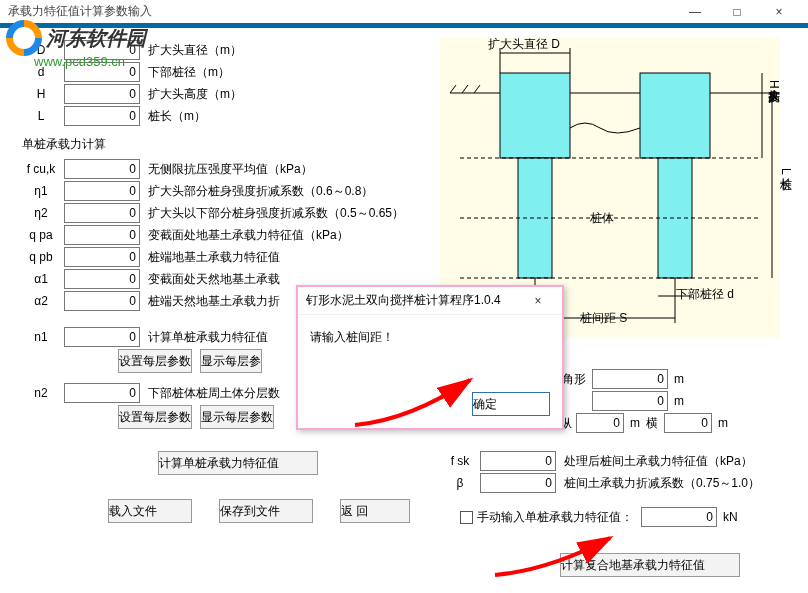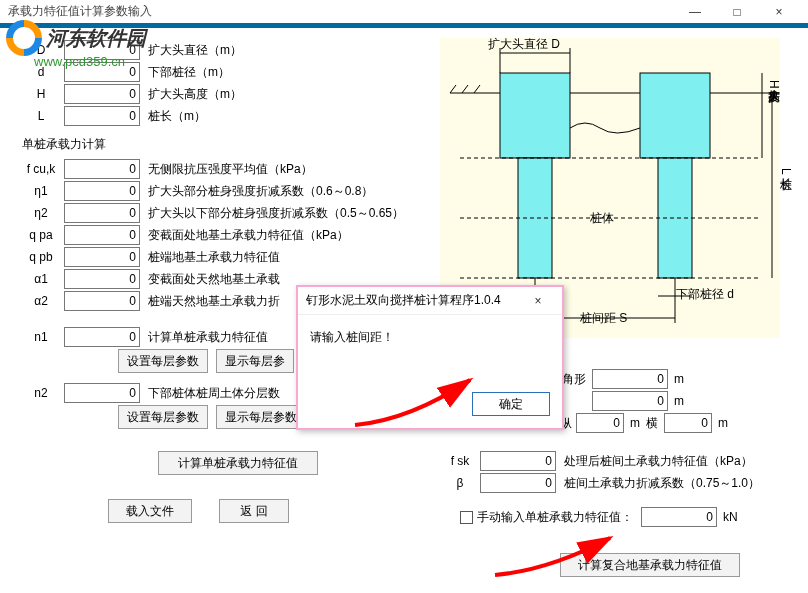--- a/index.html
+++ b/index.html
@@ -18,21 +18,21 @@
 
 .content { position: absolute; top: 28px; left: 0; right: 0; bottom: 0; padding: 10px 18px; }
 
 .row { display: flex; align-items: center; margin: 2px 0; }
 .lbl-sym { width: 46px; text-align: center; color: #000; }
 .inp { width: 76px; height: 20px; border: 1px solid #777; text-align: right; padding: 0 3px; background: #fff; }
 .lbl-desc { margin-left: 8px; color: #000; }
 
 .section-title { margin: 10px 0 6px 4px; color: #000; }
 
-.btn { height: 24px; border: 1px solid #999; background: #f3f3f3; padding: 0 8px; display: inline-flex; align-items: center; justify-content: center; cursor: default; }
+.btn { height: 24px; border: 1px solid #999; background: #f3f3f3; padding: 0 0; display: inline-flex; align-items: center; justify-content: flex-start; cursor: default; }
 
 .left-col { position: absolute; left: 18px; top: 10px; width: 400px; }
 .right-col { position: absolute; left: 440px; top: 10px; right: 18px; }
 
 .diagram { width: 340px; height: 300px; background: #fffde8; border: none; position: relative; text-align: center; }
 .diagram svg { position:absolute; inset:0; }
 
 .bottom-btns { margin-top: 24px; display: flex; gap: 27px; margin-left: 90px; }
 
 .dialog { position: absolute; left: 296px; top: 285px; width: 268px; height: 145px; background: #fff; border: 2px solid #f9a8d4; box-shadow: 2px 2px 6px rgba(0,0,0,.25); z-index: 100; }
@@ -173,20 +173,23 @@
     <div style="height:18px"></div>
     <div class="row" style="margin-left:140px">
       <div class="btn" style="width:160px">
           <span>计算单桩承载力特征值</span>
         </div>
     </div>
 
     <div class="bottom-btns">
       <div class="btn" style="width:84px">
           <span>载入文件</span>
+        </div>
+      <div class="btn" style="width:94px">
+          <span>保存到文件</span>
         </div>
       <div class="btn" style="width:70px">
           <span>返 回</span>
         </div>
     </div>
   </div>
 
   <div class="right-col">
     <div class="diagram">
       <svg viewBox="0 0 340 300">

